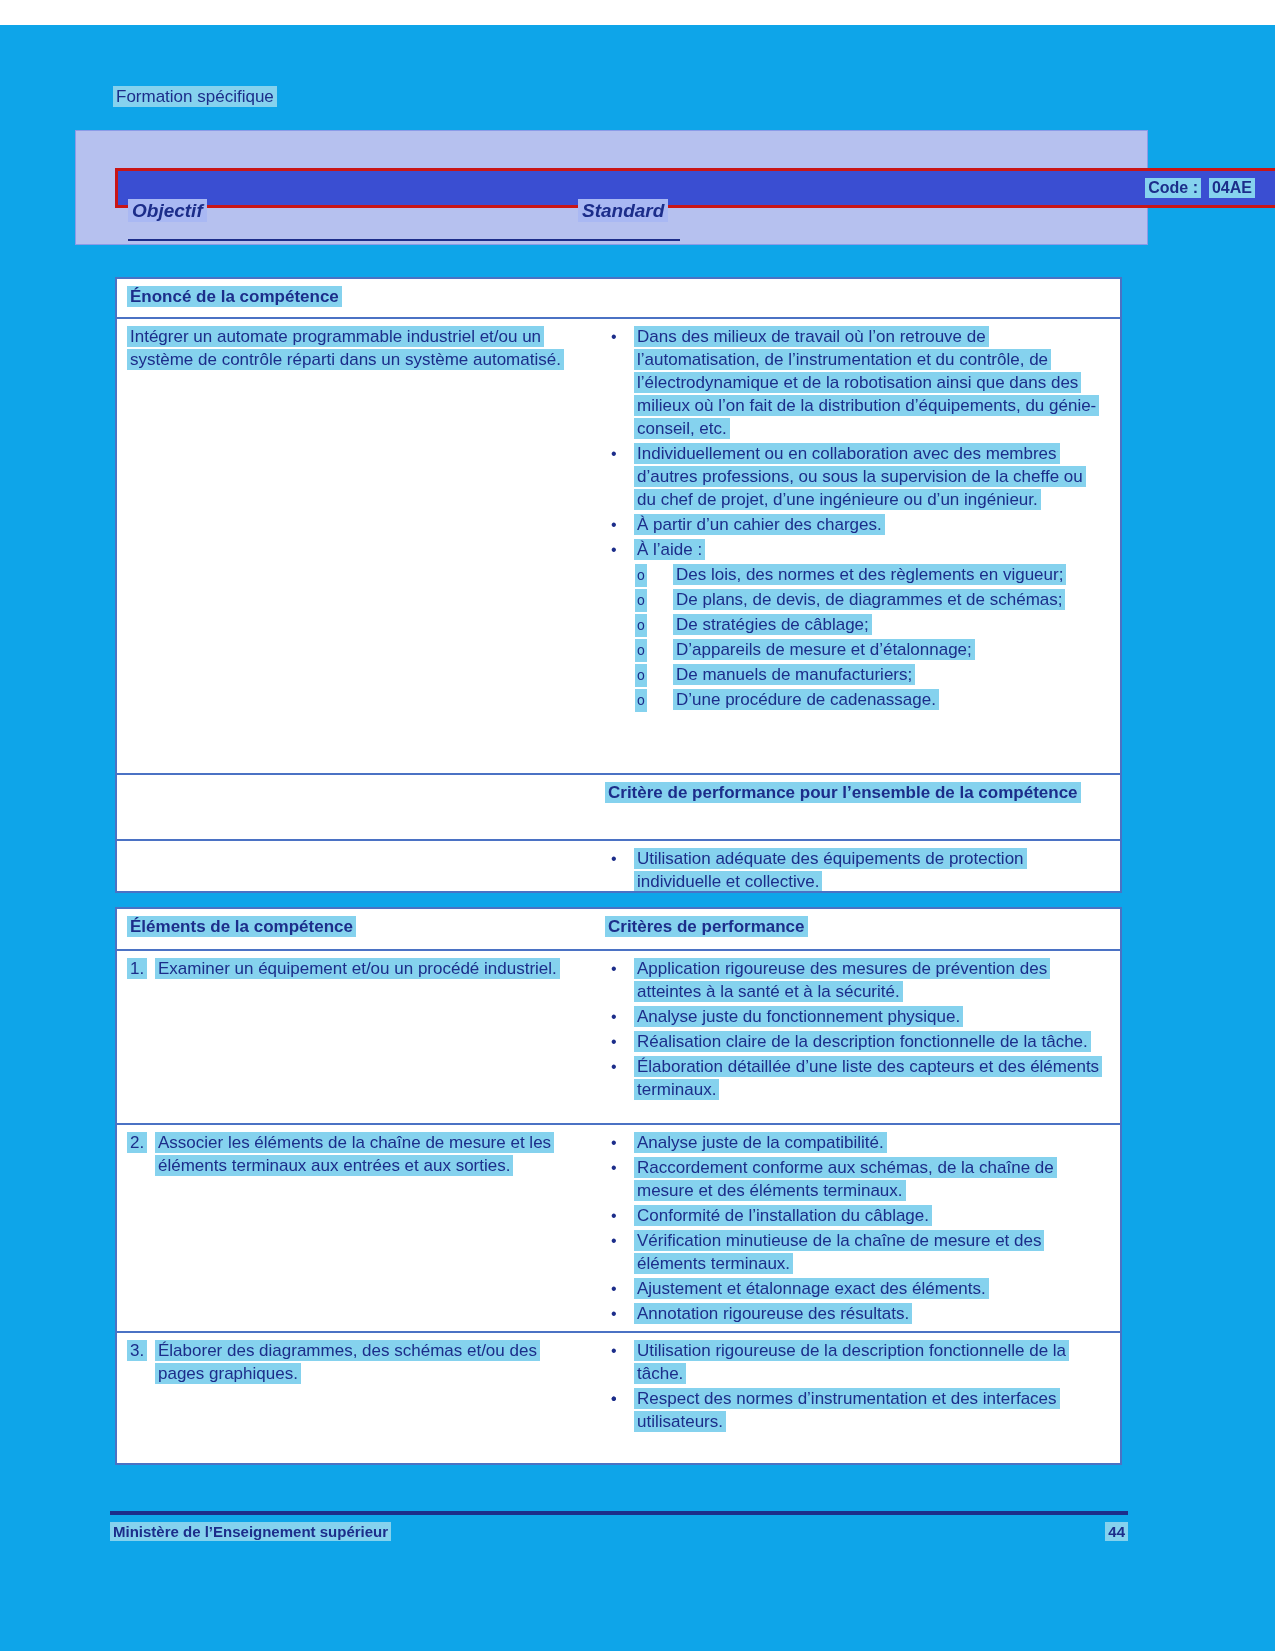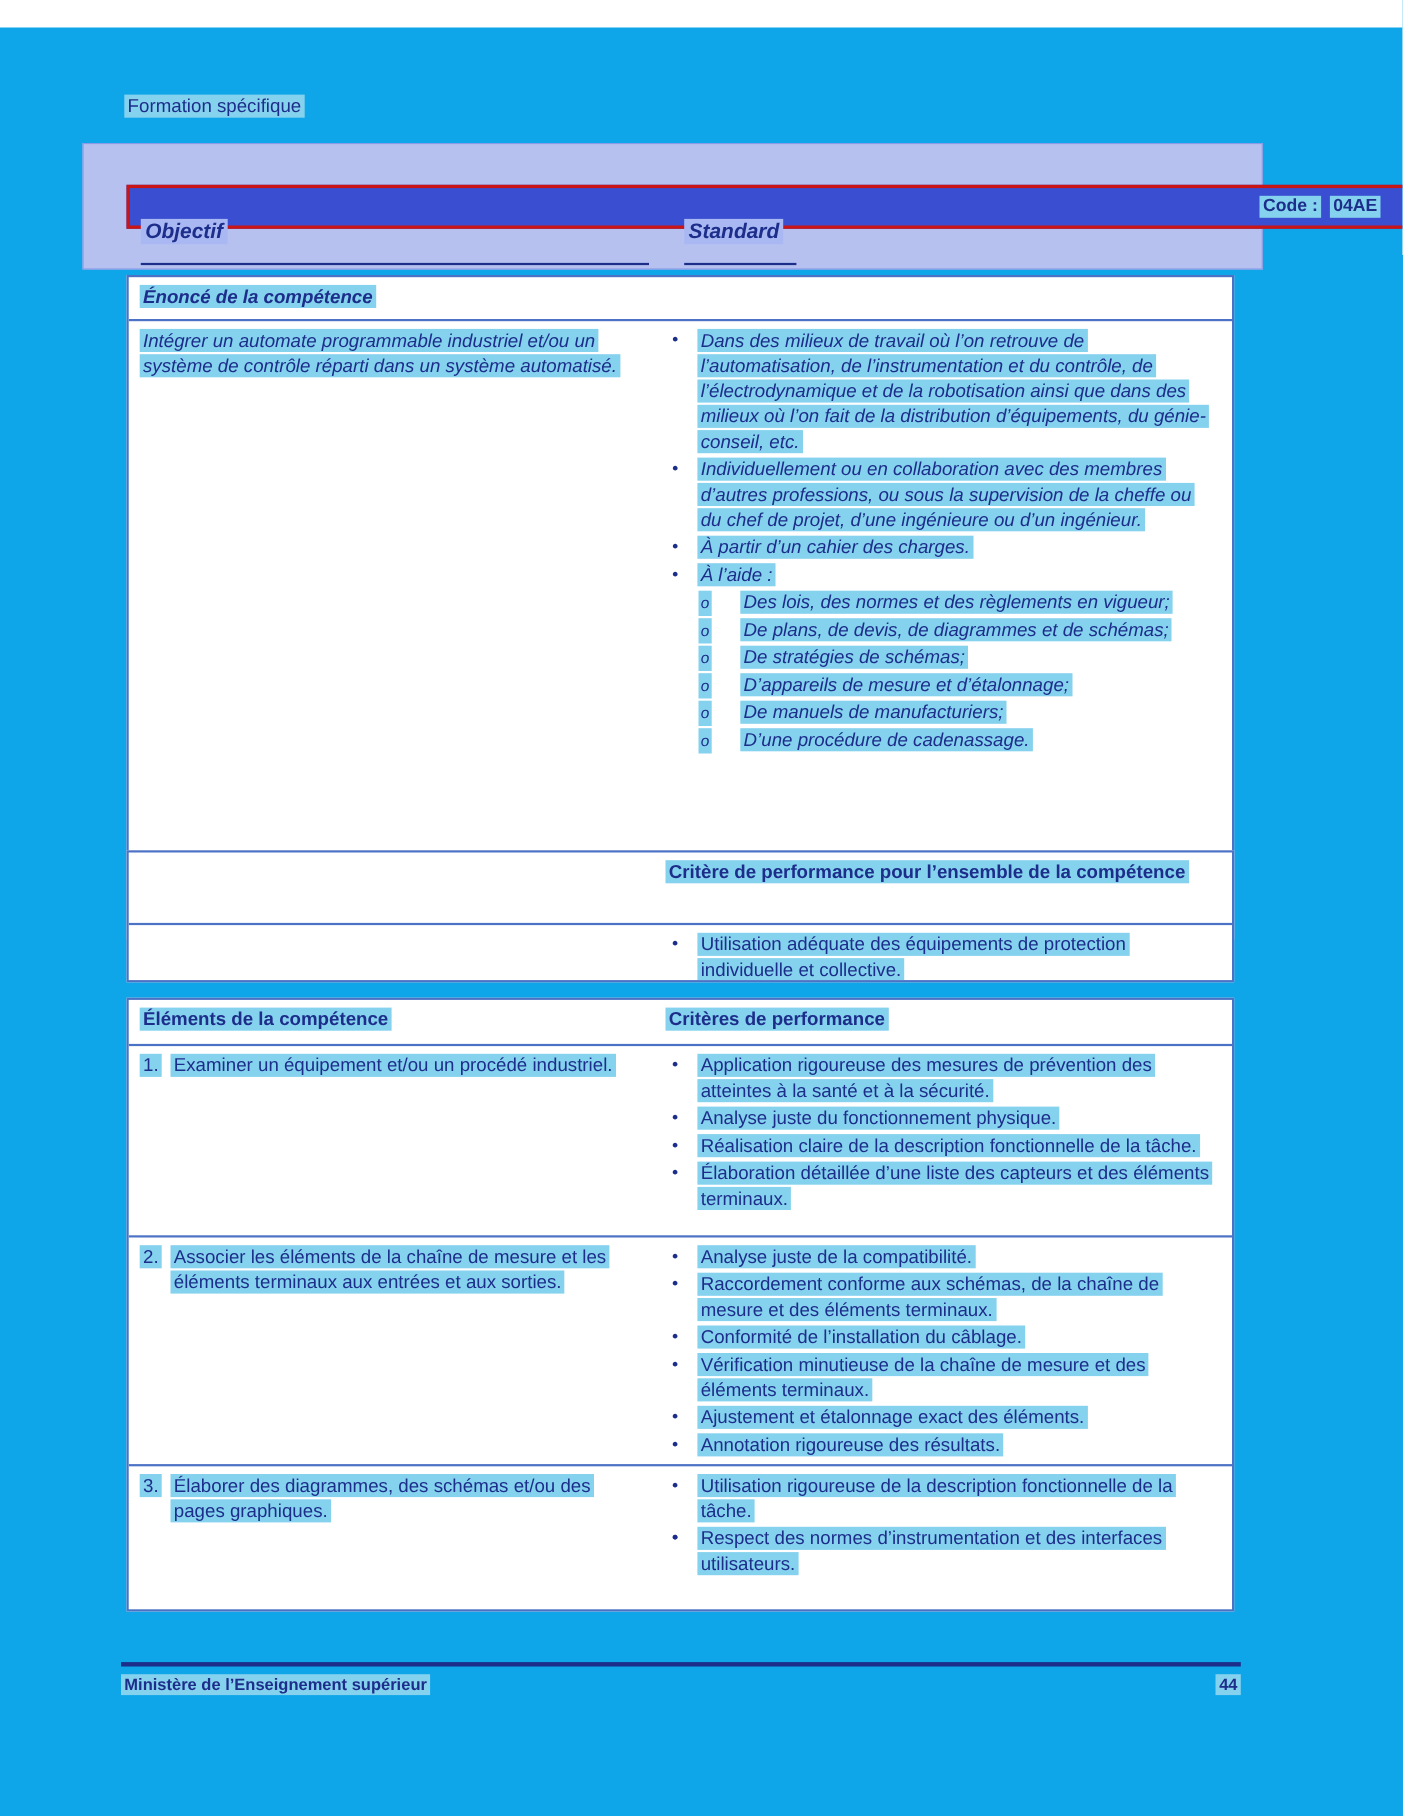--- a/index.html
+++ b/index.html
@@ -26,28 +26,28 @@
     background:#3a4ed2; border:3px solid #c91515; box-sizing:border-box;
     display:flex; align-items:center; justify-content:flex-end;
     padding-right:55px; gap:8px; font-size:16px; font-weight:700;
   }
   .heads { position:absolute; left:0; top:84px; width:100%; height:30px; }
   .head {
     position:absolute; bottom:4px; border-bottom:2px solid #1c2d8a;
     font-style:italic; font-weight:700; font-size:19px; padding-bottom:17px;
   }
   .head-left  { left:52px;  width:462px; }
-  .head-right { left:546px; width:102px; }
+  .head-right { left:502px; width:102px; }
 
   .tbl {
     position:absolute; left:115px; width:1007px;
     border:2px solid #4b72c4; box-sizing:border-box; background:#ffffff;
     font-size:17px; line-height:23px; overflow:hidden;
   }
-  .tbl1 { top:225px;  height:604px;font-style:italic; }
+  .tbl1 { top:252px;  height:604px; }
   .tbl2 { top:748px;  height:120px; }
   .tbl3 { top:882px;  height:558px; }
 
   .row { display:flex; align-items:flex-start; box-sizing:border-box; }
   .cell { box-sizing:border-box; }
   .cl { width:480px; flex:none; padding:6px 12px 4px 10px; }
   .cr { flex:1; padding:6px 14px 4px 8px; }
   .hdr { border-bottom:2px solid #4b72c4; }
   .tbl1 .hdr { min-height:40px; }
   .tbl3 .hdr { min-height:42px; }
@@ -130,21 +130,21 @@
           <div class="bullet sub">
             <span class="marker">o</span>
             <span class="hl">Des lois, des normes et des règlements en vigueur;</span>
           </div>
           <div class="bullet sub">
             <span class="marker">o</span>
             <span class="hl">De plans, de devis, de diagrammes et de schémas;</span>
           </div>
           <div class="bullet sub">
             <span class="marker">o</span>
-            <span class="hl">De stratégies de schémas;</span>
+            <span class="hl">De stratégies de câblage;</span>
           </div>
           <div class="bullet sub">
             <span class="marker">o</span>
             <span class="hl">D’appareils de mesure et d’étalonnage;</span>
           </div>
           <div class="bullet sub">
             <span class="marker">o</span>
             <span class="hl">De manuels de manufacturiers;</span>
           </div>
           <div class="bullet sub">

